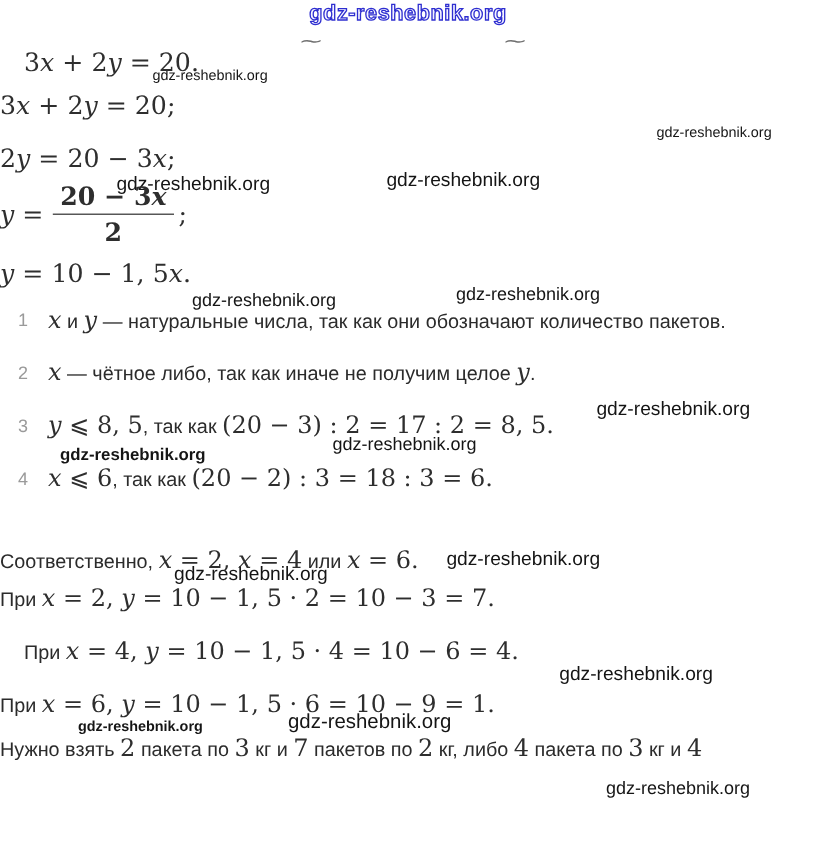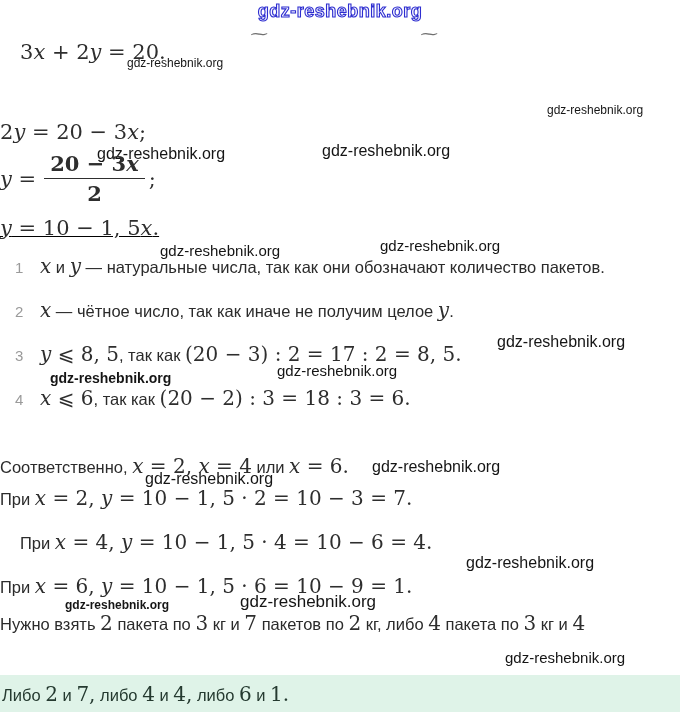--- a/index.html
+++ b/index.html
@@ -46,51 +46,51 @@
     background:#dff3e8;z-index:2;white-space:nowrap;
     padding:7px 0 0 2px;box-sizing:border-box;
   }
   .answer-bar .t,.answer-bar .m{color:#253a30;}
 </style>
 </head>
 <body>
 
 <div id="page" style="background: rgb(255, 255, 255);">
   <span class="wm-header">gdz-reshebnik.org</span>
-  <div class="answer-bar" style="background: rgb(223, 243, 232);"><span class="t">Либо </span><span class="m">2</span><span class="t"> и </span><span class="m">7,</span><span class="t"> либо </span><span class="m">4</span><span class="t"> и </span><span class="m">4,</span><span class="t"> либо </span><span class="m">6</span><span class="t"> и </span><span class="m">1.</span></div>
 <div class="wm" style="left: 127px; top: 57px; font-size: 12px; font-weight: 400;">gdz-reshebnik.org</div>
     <div class="wm" style="left: 547px; top: 104px; font-size: 12px; font-weight: 400;">gdz-reshebnik.org</div>
     <div class="wm" style="left: 97px; top: 146px; font-size: 16px; font-weight: 400;">gdz-reshebnik.org</div>
     <div class="wm" style="left: 322px; top: 143px; font-size: 16px; font-weight: 400;">gdz-reshebnik.org</div>
     <div class="wm" style="left: 160px; top: 243px; font-size: 15px; font-weight: 400;">gdz-reshebnik.org</div>
     <div class="wm" style="left: 380px; top: 238px; font-size: 15px; font-weight: 400;">gdz-reshebnik.org</div>
     <div class="wm" style="left: 497px; top: 334px; font-size: 16px; font-weight: 400;">gdz-reshebnik.org</div>
     <div class="wm" style="left: 277px; top: 363px; font-size: 15px; font-weight: 400;">gdz-reshebnik.org</div>
     <div class="wm" style="left: 50px; top: 371px; font-size: 14px; font-weight: 700;">gdz-reshebnik.org</div>
     <div class="wm" style="left: 372px; top: 459px; font-size: 16px; font-weight: 400;">gdz-reshebnik.org</div>
     <div class="wm" style="left: 145px; top: 471px; font-size: 16px; font-weight: 400;">gdz-reshebnik.org</div>
     <div class="wm" style="left: 466px; top: 555px; font-size: 16px; font-weight: 400;">gdz-reshebnik.org</div>
     <div class="wm" style="left: 65px; top: 599px; font-size: 12px; font-weight: 700;">gdz-reshebnik.org</div>
     <div class="wm" style="left: 240px; top: 593px; font-size: 17px; font-weight: 400;">gdz-reshebnik.org</div>
     <div class="wm" style="left: 505px; top: 650px; font-size: 15px; font-weight: 400;">gdz-reshebnik.org</div>
     <div class="tilde" style="left: 253px; top: 27px;">~</div>
     <div class="tilde" style="left: 423px; top: 27px;">~</div>
     <div class="formula" style="left: 0px; top: 40px; padding-left: 20px;"><span class="m">3<i>x</i> + 2<i>y</i> = 20.</span></div>
+    <div class="formula" style="left: 0px; top: 76px;"><span class="m">3<i>x</i> + 2<i>y</i> = 20;</span></div>
     <div class="formula" style="left: 0px; top: 120px; text-align: right;"><span class="m">2<i>y</i> = 20 − 3<i>x</i>;</span></div>
-    <div class="formula" style="left: 0px; top: 216px; text-decoration: underline;"><span class="m"><i>y</i> = 10 − 1, 5<i>x</i>.</span></div>
+    <div class="formula" style="left: 0px; top: 216px;"><span class="m"><i>y</i> = 10 − 1, 5<i>x</i>.</span></div>
     <div class="frac-line" style="left: 0px; top: 152px;">
       <span class=""><i>y</i> =</span>
       <span class="frac">
         <div class="fnum">20 − 3<i>x</i></div>
         <div class="fden">2</div>
       </span>
       <span class="">;</span>
     </div>
     <div class="list-item" style="left: 0px; top: 255px;"><span class="list-num" style="color: rgb(154, 154, 154);">1</span><span class="m"><i>x</i></span><span class="t"> и </span><span class="m"><i>y</i></span><span class="t"> — натуральные числа, так как они обозначают количество пакетов.</span></div>
-    <div class="list-item" style="left: 0px; top: 299px;"><span class="list-num" style="color: rgb(154, 154, 154);">2</span><span class="m"><i>x</i></span><span class="t"> — чётное число, так как иначе не получим целое </span><span class="m"><i>y</i></span><span class="t">.</span></div>
+    <div class="list-item" style="left: 0px; top: 299px;"><span class="list-num" style="color: rgb(154, 154, 154);">2</span><span class="m"><i>x</i></span><span class="t"> — чётное либо, так как иначе не получим целое </span><span class="m"><i>y</i></span><span class="t">.</span></div>
     <div class="list-item" style="left: 0px; top: 343px;"><span class="list-num" style="color: rgb(154, 154, 154);">3</span><span class="m"><i>y</i> ⩽ 8, 5</span><span class="t">, так как </span><span class="m">(20 − 3) : 2 = 17 : 2 = 8, 5.</span></div>
     <div class="list-item" style="left: 0px; top: 387px;"><span class="list-num" style="color: rgb(154, 154, 154);">4</span><span class="m"><i>x</i> ⩽ 6</span><span class="t">, так как </span><span class="m">(20 − 2) : 3 = 18 : 3 = 6.</span></div>
     <div class="para" style="left: 0px; top: 455px;"><span class="t">Соответственно, </span><span class="m"><i>x</i> = 2, <i>x</i> = 4</span><span class="t"> или </span><span class="m"><i>x</i> = 6.</span></div>
     <div class="para" style="left: 0px; top: 487px;"><span class="t">При </span><span class="m"><i>x</i> = 2, <i>y</i> = 10 − 1, 5 · 2 = 10 − 3 = 7.</span></div>
     <div class="para" style="left: 0px; top: 531px; margin-left: 20px;"><span class="t">При </span><span class="m"><i>x</i> = 4, <i>y</i> = 10 − 1, 5 · 4 = 10 − 6 = 4.</span></div>
     <div class="para" style="left: 0px; top: 575px;"><span class="t">При </span><span class="m"><i>x</i> = 6, <i>y</i> = 10 − 1, 5 · 6 = 10 − 9 = 1.</span></div>
     <div class="para" style="left: 0px; top: 612px;"><span class="t">Нужно взять </span><span class="m">2</span><span class="t"> пакета по </span><span class="m">3</span><span class="t"> кг и </span><span class="m">7</span><span class="t"> пакетов по </span><span class="m">2</span><span class="t"> кг, либо </span><span class="m">4</span><span class="t"> пакета по </span><span class="m">3</span><span class="t"> кг и </span><span class="m">4</span></div>
   </div>
 
 </body></html>

